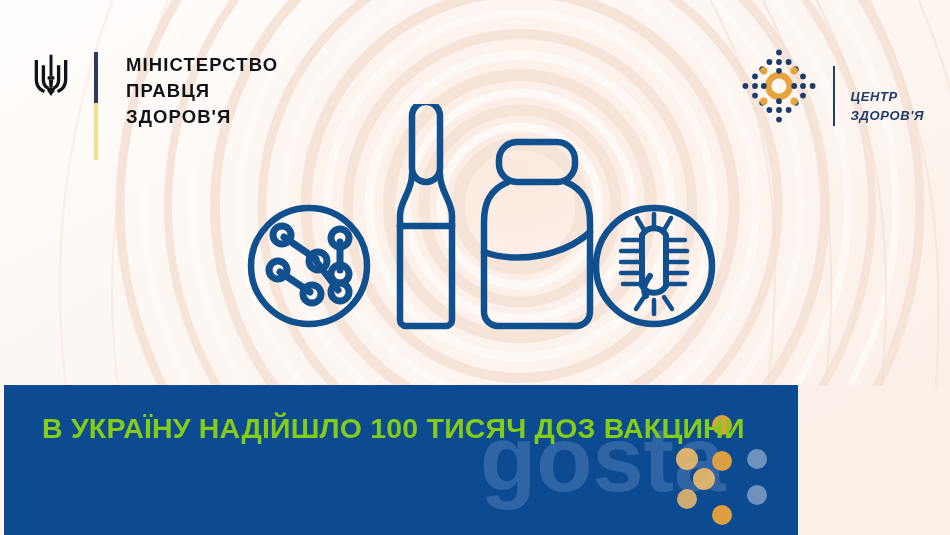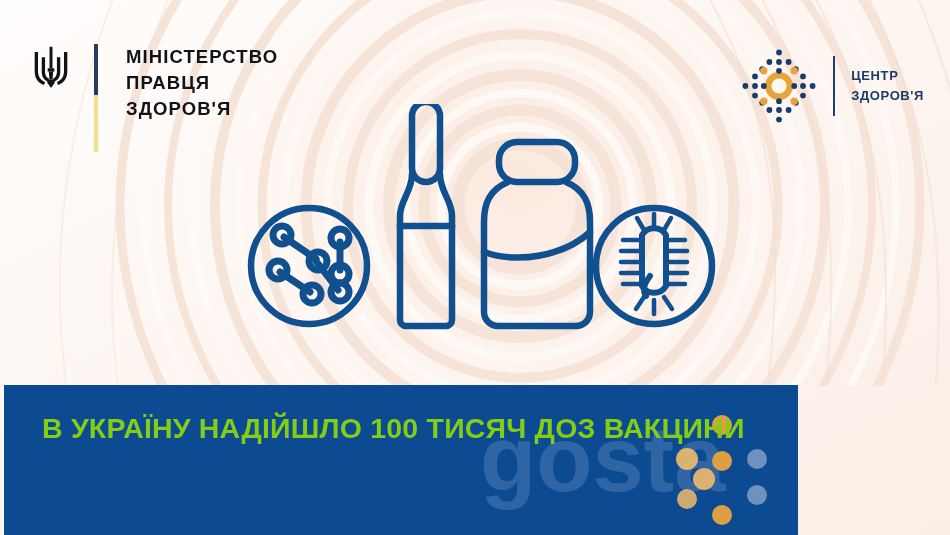--- a/index.html
+++ b/index.html
@@ -14,37 +14,37 @@
     width:950px; height:535px;
     overflow:hidden;
     background:#fefcfa;
   }
 
   
   .bg-art { position:absolute; inset:0; width:950px; height:535px; }
 
   
   .moz-logo {
-    position:absolute; left:32px; top:44px;
+    position:absolute; left:32px; top:52px;
     display:flex; align-items:flex-start; gap:12px;
   }
   .moz-trident { width:38px; height:46px; flex:0 0 auto; margin-top:2px; }
   .moz-divider {
     width:4px; height:108px; margin:0 16px 0 12px; flex:0 0 auto;
     background:linear-gradient(to bottom,#2b3b64 0%,#2b3b64 47%,#f2e18a 47%,#f2e18a 100%);
   }
   .moz-words {
     font-size:18.5px; font-weight:bold; letter-spacing:1.1px;
     line-height:1.415; color:#111317; white-space:nowrap;
   }
 
   
   .cph-logo {
     position:absolute; right:26px; top:46px;
-    display:flex; align-items:center; gap:0;
+    display:flex; align-items:flex-end; gap:0;font-style:italic;
   }
   .cph-mark { width:80px; height:80px; flex:0 0 auto; }
   .cph-divider {
     width:2px; height:60px; background:#1c3f6e; margin:0 16px 0 14px; flex:0 0 auto;
   }
   .cph-words {
     font-size:13px; font-weight:bold; letter-spacing:0.6px;
     line-height:1.52; color:#1b3b6b; white-space:nowrap;
   }
 

